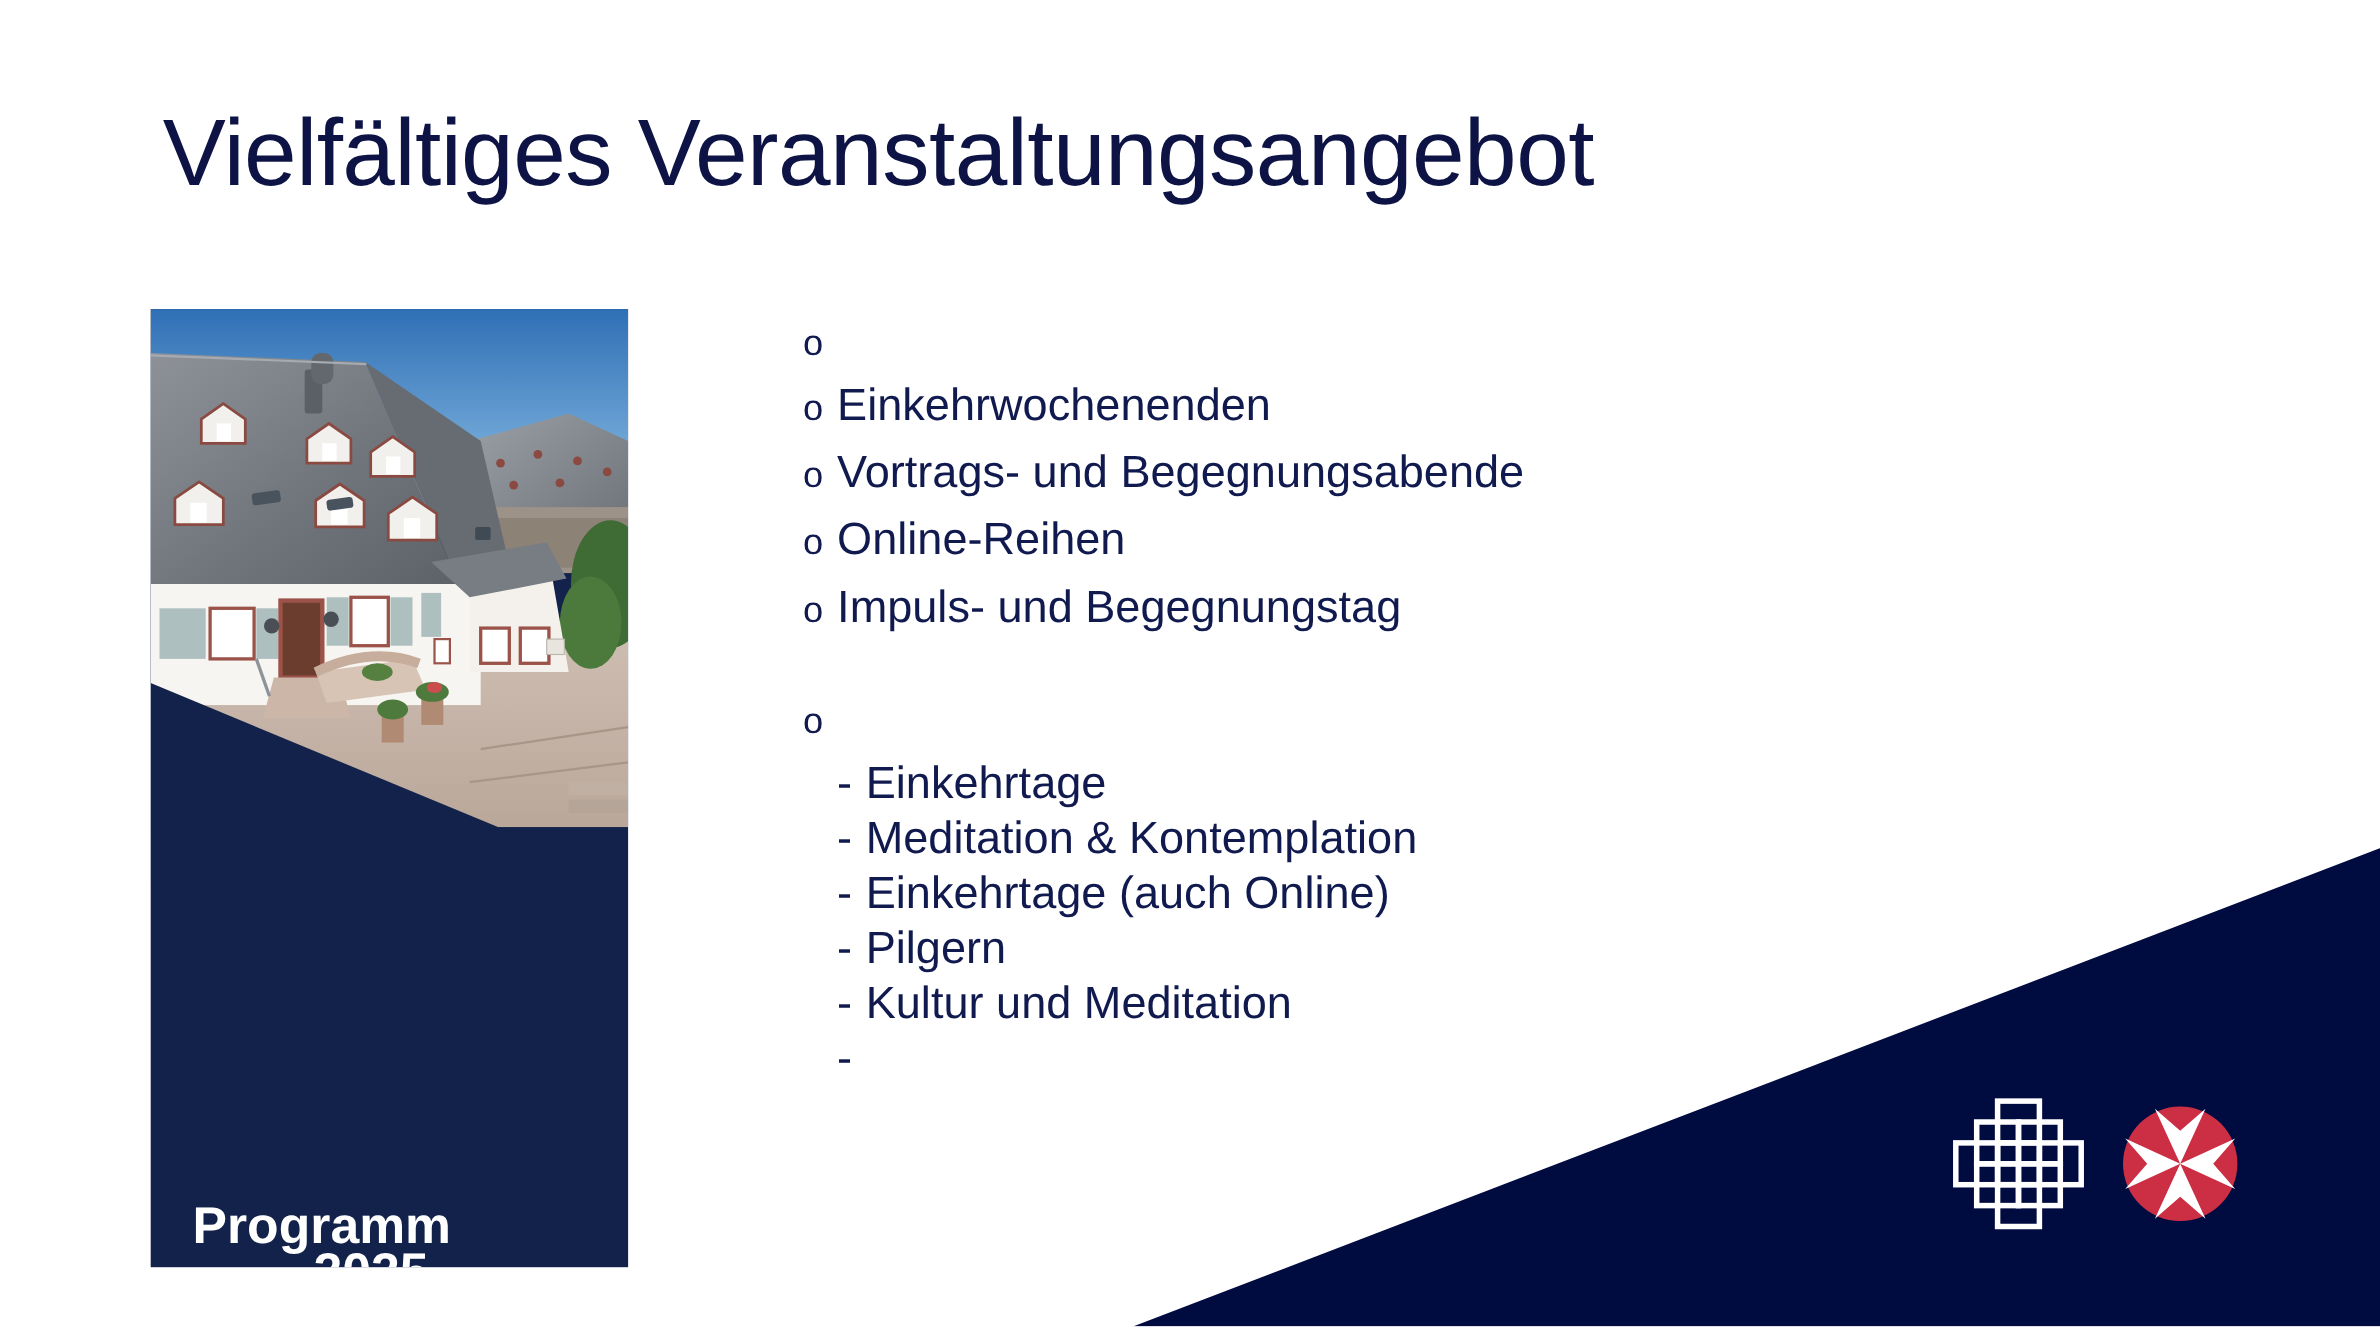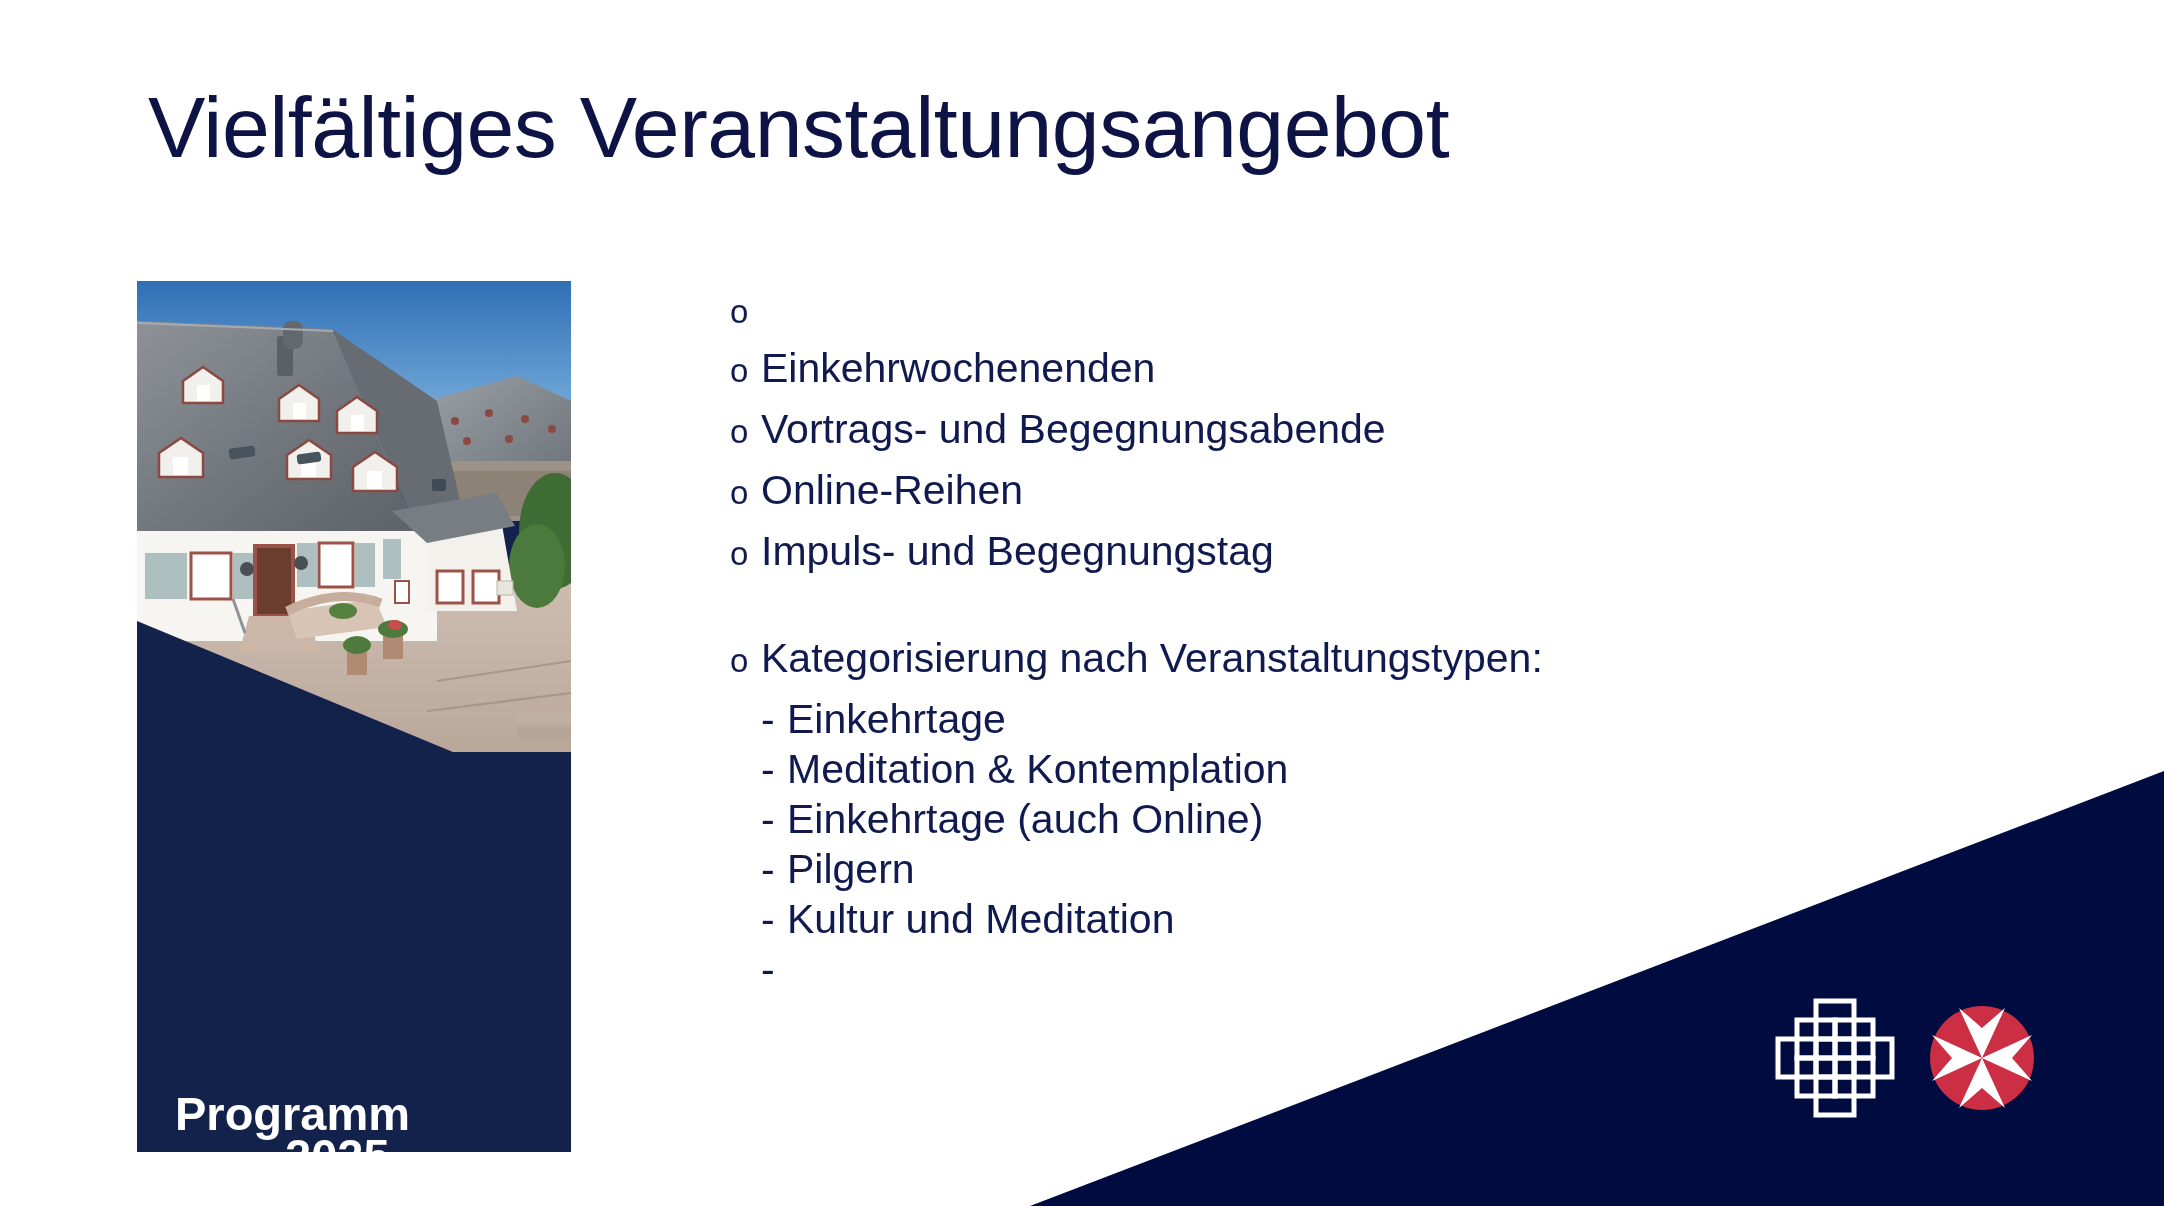--- a/index.html
+++ b/index.html
@@ -25,21 +25,21 @@
     top: 0;
     width: 2164px;
     height: 1206px;
     pointer-events: none;
   }
 
   
   .slide-title {
     position: absolute;
     left: 148px;
-    top: 84px;
+    top: 96px;
     font-size: 86px;
     line-height: 1.0;
     letter-spacing: -0.5px;
     color: #0d1344;
     font-weight: 400;
     white-space: nowrap;
   }
 
   
   .brochure {
@@ -310,21 +310,20 @@
     </div>
     <div class="bullet-row">
       <span class="bullet-mark">o</span>
       <span class="bullet-text">Impuls- und Begegnungstag</span>
     </div>
 
     <div class="group-gap"></div>
 
     <div class="bullet-row">
       <span class="bullet-mark">o</span>
-      <span class="bullet-text">Kategorisierung nach Veranstaltungstypen:</span>
     </div>
 
     <div class="sub-row">
       <span class="sub-mark">-</span>
       <span class="bullet-text">Einkehrtage</span>
     </div>
     <div class="sub-row">
       <span class="sub-mark">-</span>
       <span class="bullet-text">Meditation &amp; Kontemplation</span>
     </div>

